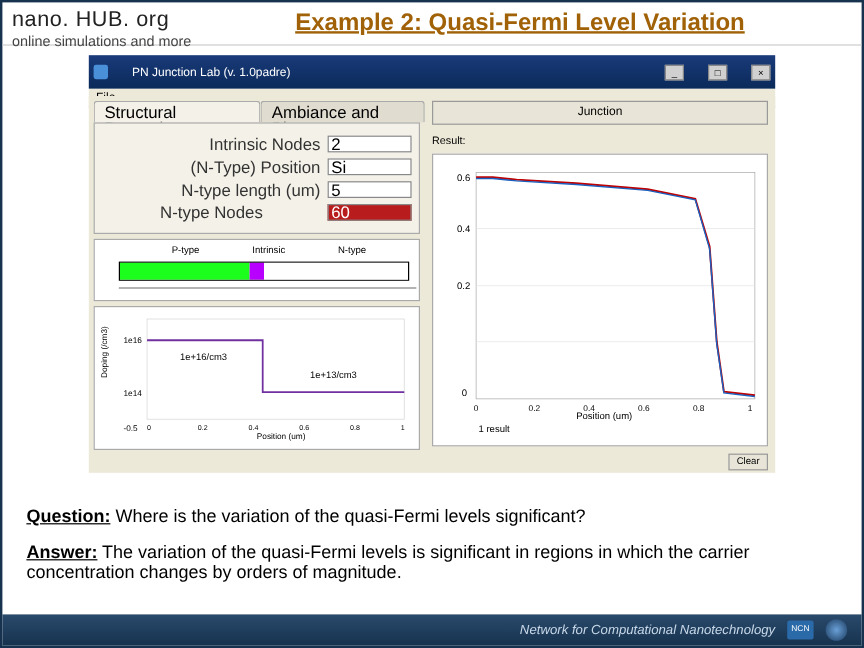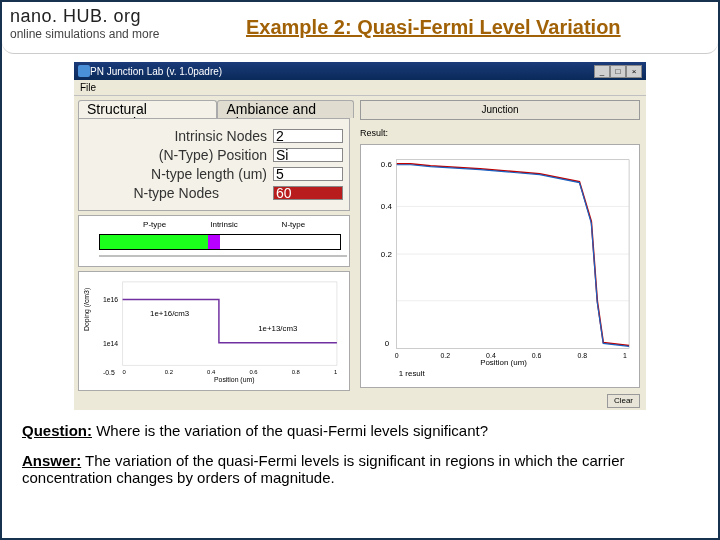--- a/index.html
+++ b/index.html
@@ -10,23 +10,22 @@
     position: relative;
     overflow: hidden;
   }
   .slide {
     position: absolute; inset: 0;
     background: #fff;
     border: 2px solid #16324e;
   }
   .header {
     display: flex;
-    height: 52px;
+    height: 36px;
     border-bottom: 1px solid #ccc;
-    border-radius: 12px;
   }
   .logo-block {
     width: 244px;
     padding: 4px 8px;
     font-family: Verdana, sans-serif;
     color: #222;
   }
   .logo-line1 { font-size: 18px; letter-spacing: 0.5px; }
   .logo-line2 { font-size: 12px; color: #444; }
   .title-block {
@@ -38,26 +37,26 @@
     text-decoration: underline;
   }
   .screenshot {
     margin: 8px auto 0;
     width: 572px; height: 348px;
     position: relative;
     background: #fdfdfd;
     font-size: 9px;
   }
   .titlebar {
-    height: 18px;
+    height: 28px;
     background: linear-gradient(#1a3a7a,#0a2a5a);
     color: #fff;
     display: flex; align-items: center;
     padding: 0 4px;
-    gap: 0;
+    gap: 20px;
     font-size: 10px;
   }
   .tb-icon {
     width: 12px; height: 12px; background: #4a90d9; border-radius: 2px;
   }
   .tb-spacer { flex: 1; }
   .tb-btn {
     width: 16px; height: 13px; background: #d0d0d0; border: 1px solid #888;
     font-size: 8px; line-height: 11px; text-align: center; color: #000;
   }
@@ -277,14 +276,19 @@
     </div>
   </div>
 
   <div class="qa" style="top:420px">
     <b><u>Question:</u></b><span> Where is the variation of the quasi-Fermi levels significant?</span>
   </div>
   <div class="qa" style="top:450px">
     <b><u>Answer:</u></b><span> The variation of the quasi-Fermi levels is significant in regions in which the carrier concentration changes by orders of magnitude.</span>
   </div>
 
+  <div class="footer">
+    <span>Network for Computational Nanotechnology</span>
+    <div class="ncn-badge">NCN</div>
+    <div style="width:18px;height:18px;border-radius:50%;background:radial-gradient(#6aa0d8,#1a3a5c)"></div>
+  </div>
 
 </div>
 
 </body></html>

